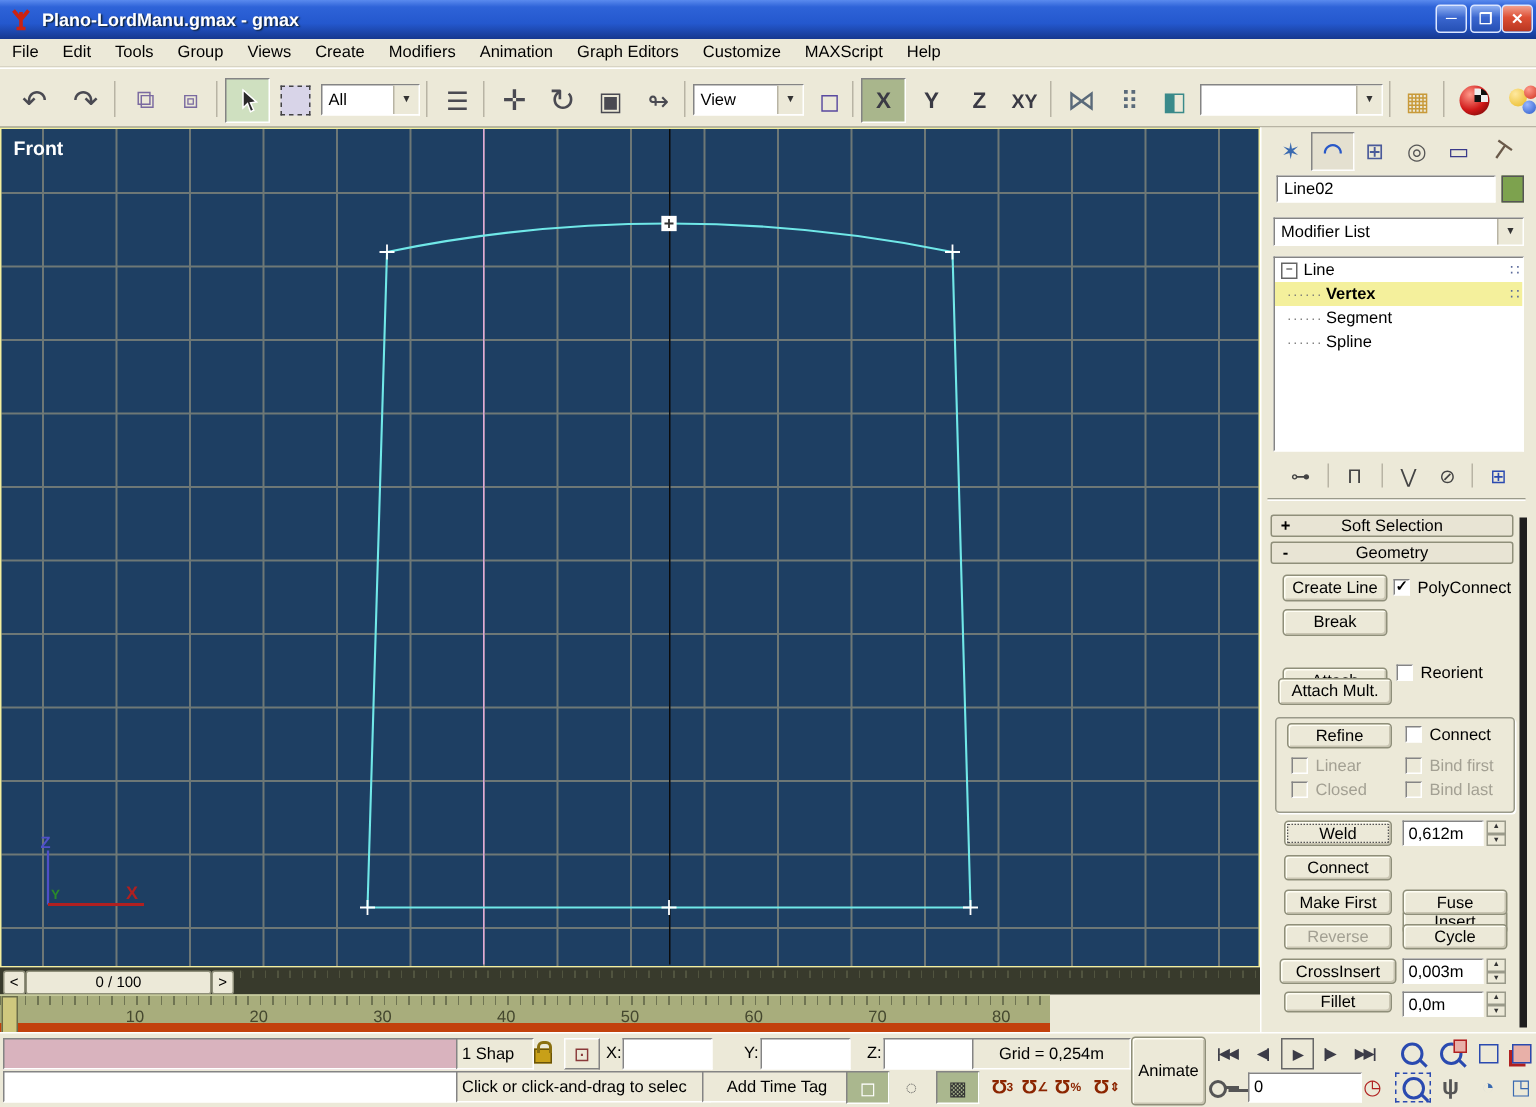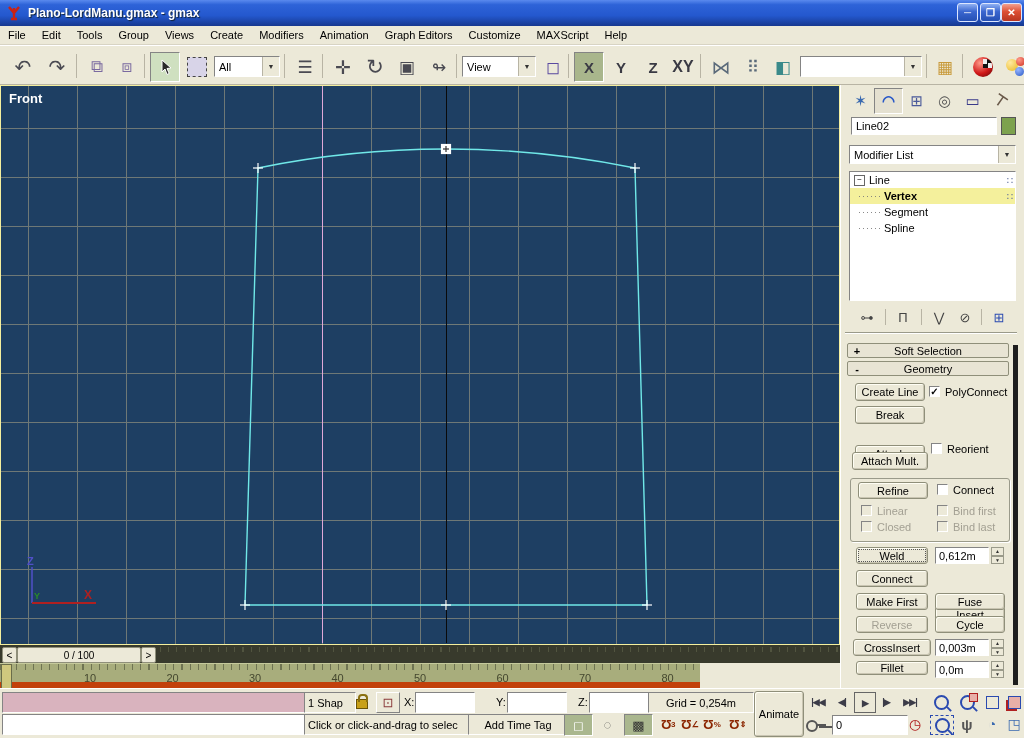--- a/index.html
+++ b/index.html
@@ -142,21 +142,21 @@
     <div class="tsep" style="left:456px;"></div>
     <div class="combo" style="left:462px;top:10px;width:72px;">
       <span class="val">View</span>
       <span class="arrowbox">▼</span>
     </div>
     <div class="tbtn" style="left:538px;color:#5a4aa0;">◻</div>
     <div class="tsep" style="left:568px;"></div>
     <div class="tbtn pressed-olive axisbtn" style="left:574px;">X</div>
     <div class="tbtn axisbtn" style="left:606px;">Y</div>
     <div class="tbtn axisbtn" style="left:638px;">Z</div>
-    <div class="tbtn axisbtn" style="left:668px;font-size:16px;">XY</div>
+    <div class="tbtn axisbtn" style="left:668px;font-size:13px;">XY</div>
     <div class="tsep" style="left:700px;"></div>
     <div class="tbtn" style="left:706px;color:#5a6a7a;font-size:19px;">⋈</div>
     <div class="tbtn" style="left:738px;color:#5a6a7a;">⠿</div>
     <div class="tbtn" style="left:768px;color:#3a8a8a;">◧</div>
     <div class="combo" style="left:800px;top:10px;width:120px;">
       <span class="val"></span>
       <span class="arrowbox">▼</span>
     </div>
     <div class="tsep" style="left:926px;"></div>
     <div class="tbtn" style="left:930px;color:#c89a3a;">▦</div>

